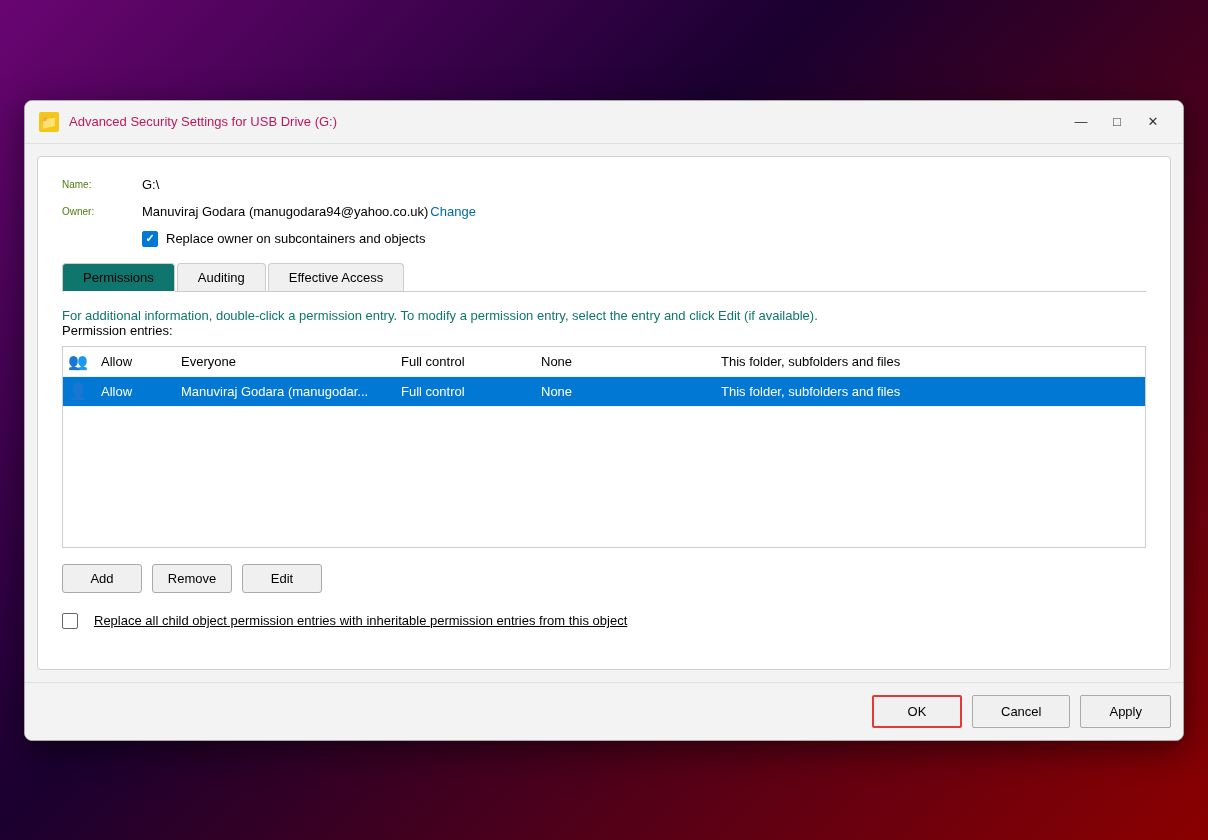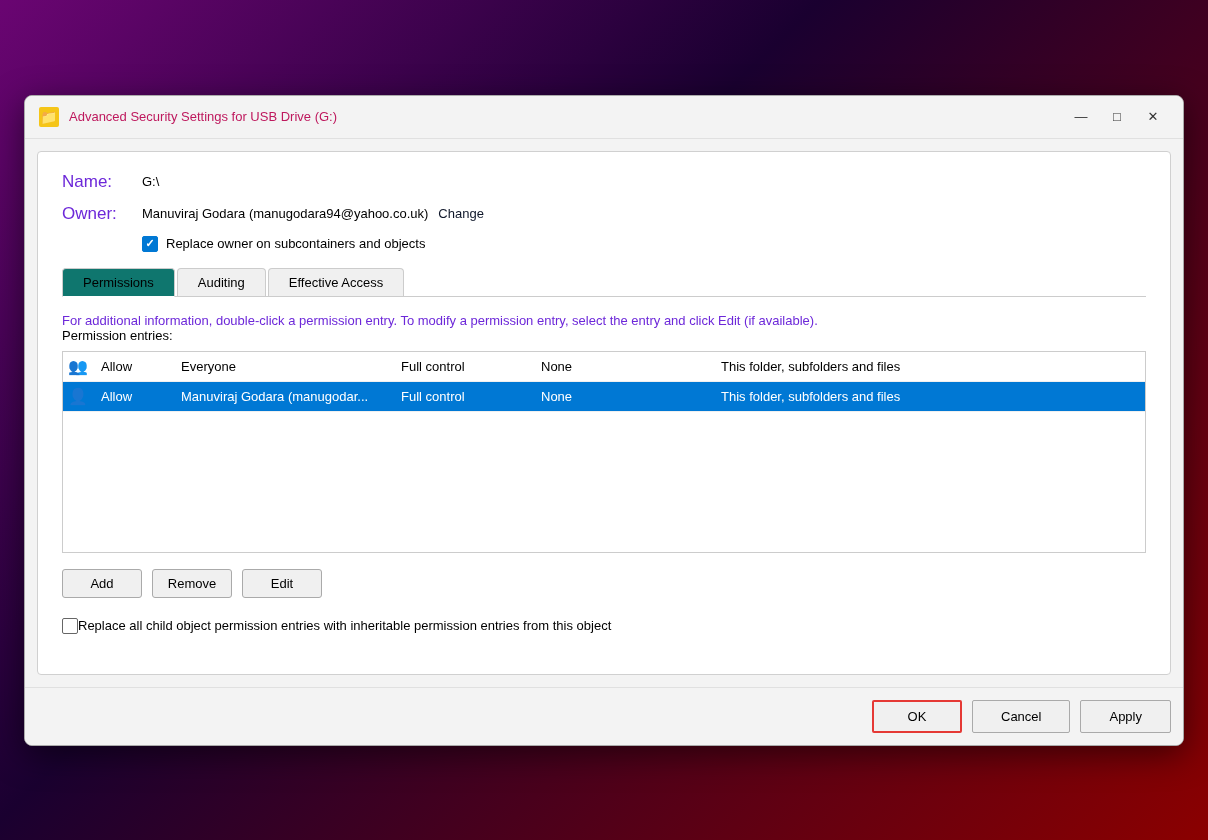--- a/index.html
+++ b/index.html
@@ -70,31 +70,31 @@
       border-radius: 4px;
       padding: 20px 24px;
     }
     .info-row {
       display: flex;
       align-items: center;
       margin-bottom: 12px;
     }
     .info-label {
       width: 80px;
-      color: #6d28d9;
-      font-size: 17px;
+      color: #4d7c0f;
+      font-size: 10px;
     }
     .info-value {
       color: #000;
       font-size: 13px;
     }
     .info-link {
-      color: #0f172a;
-      cursor: pointer;
-      margin-left: 10px;
+      color: #0369a1;
+      cursor: pointer;
+      margin-left: 2px;
       text-decoration: none;
     }
     .checkbox-row {
       display: flex;
       align-items: center;
       margin-left: 80px;
       margin-bottom: 16px;
       gap: 8px;
     }
     .checkbox-box {
@@ -130,21 +130,21 @@
       border-radius: 4px 4px 0 0;
     }
     .tab.active {
       background: #0f766e;
       border-bottom: 1px solid #fff;
       margin-bottom: -1px;
       z-index: 1;
     }
     .info-text {
       font-size: 13px;
-      color: #6d28d9;
+      color: #0f766e;
     }
     .section-label {
       font-size: 13px;
       margin-bottom: 8px;
       color: #000;
     }
     .permission-table-wrapper {
       border: 1px solid #ccc;
       margin-bottom: 16px;
     }
@@ -201,22 +201,23 @@
       border: 1px solid #aaa;
       background: #f0f0f0;
       cursor: pointer;
       font-size: 13px;
       border-radius: 3px;
       min-width: 80px;
     }
     .checkbox-bottom-row {
       display: flex;
       align-items: center;
-      gap: 0;
+      gap: 16px;
       margin-bottom: 20px;
+      text-decoration: underline;
     }
     .checkbox-unchecked {
       width: 16px;
       height: 16px;
       border: 1px solid #666;
       background: #fff;
       flex-shrink: 0;
       border-radius: 2px;
     }
     .footer {

